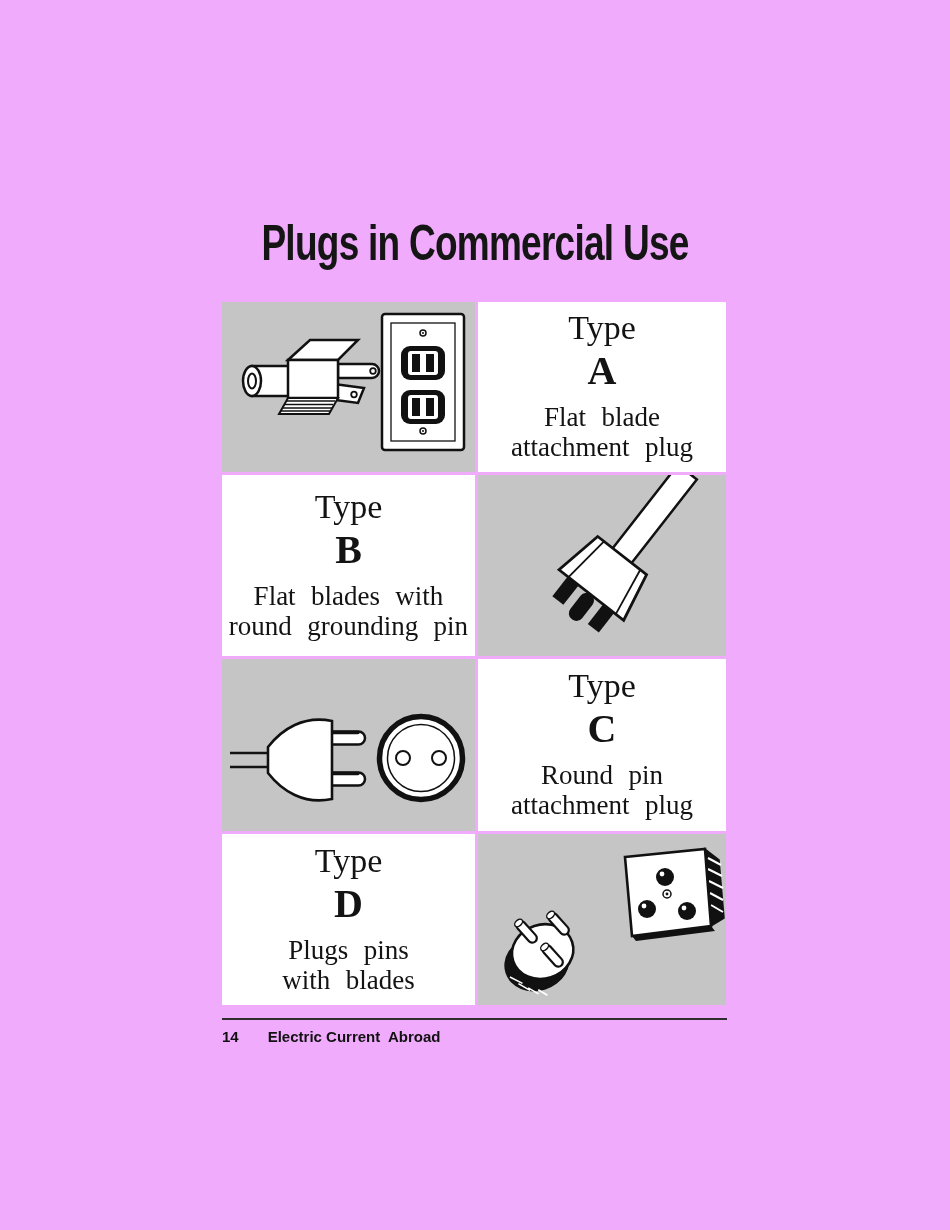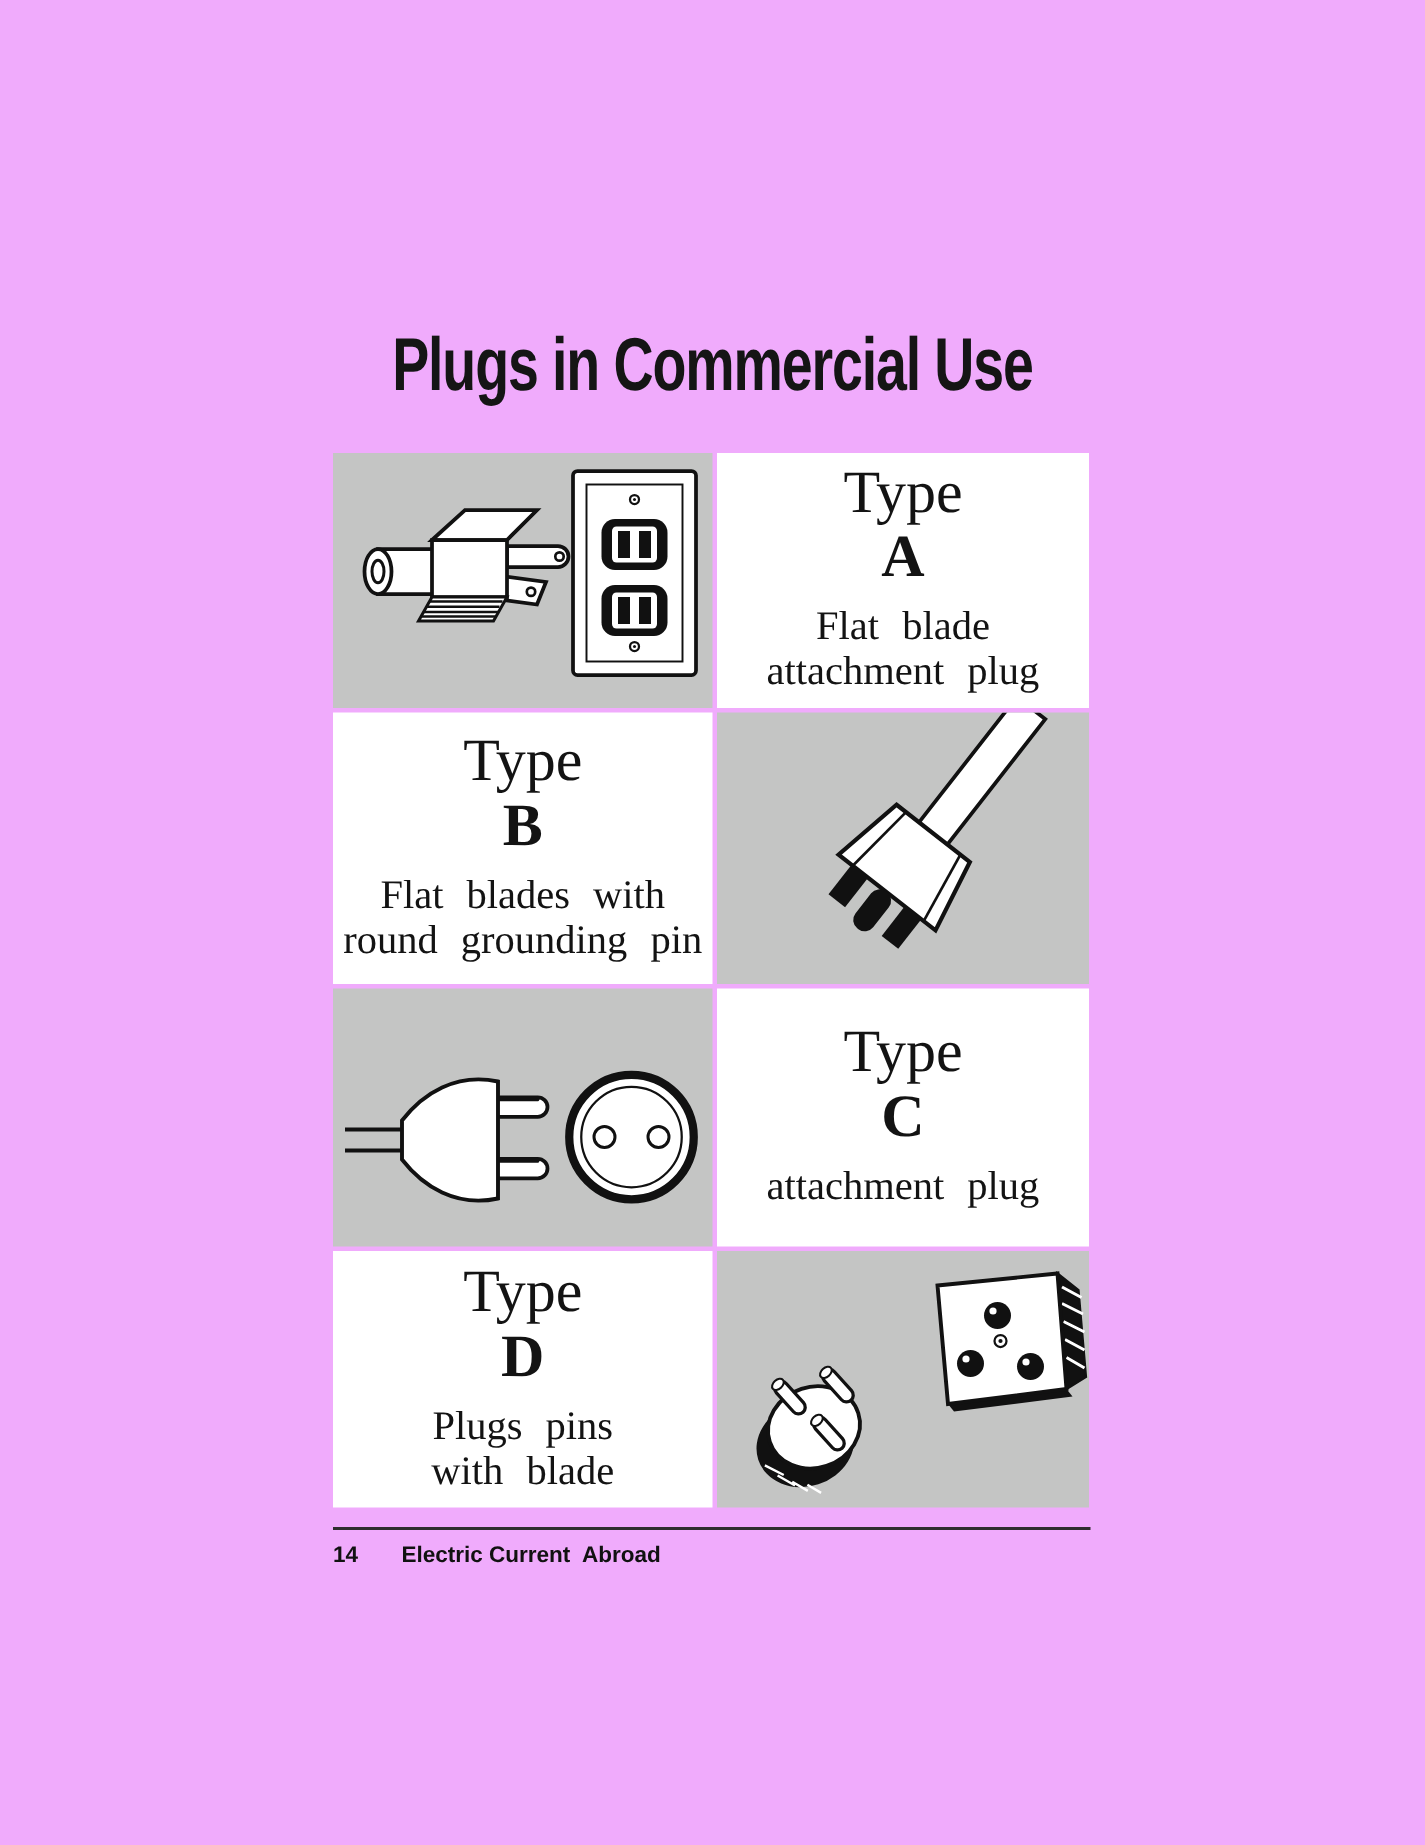--- a/index.html
+++ b/index.html
@@ -20,21 +20,21 @@
     display:grid;grid-template-columns:253px 248px;
     grid-template-rows:170px 181px 172px 171px;gap:3px;
   }
   .cell{overflow:hidden;}
   .cell.img{background:#c4c5c4;}
   .cell.img svg{display:block;width:100%;height:100%;}
   .cell.text{
     background:#ffffff;display:flex;flex-direction:column;
     align-items:center;justify-content:center;text-align:center;
   }
-  .tlabel{font-size:40px;line-height:32px;margin-bottom:4px;}
+  .tlabel{font-size:34px;line-height:32px;margin-bottom:4px;}
   .tletter{font-size:40px;line-height:46px;font-weight:bold;margin-bottom:8px;}
   .tdesc{font-size:27px;line-height:30px;word-spacing:0.32em;text-align:center;}
   
   .footer-rule{position:absolute;left:222px;top:1018px;width:505px;height:2px;background:#2e2e2e;}
   .footer{
     position:absolute;left:222px;top:1028px;
     font-family:"Liberation Sans", sans-serif;font-weight:bold;
     font-size:15px;color:#111;display:flex;gap:13px;
   }
   .footer .pre{white-space:pre;margin-left:16px;}
@@ -134,30 +134,31 @@
         <circle cx="199" cy="99" r="33.5" fill="none" stroke="#111" stroke-width="1.5"></circle>
         <circle cx="181" cy="99" r="7" fill="#fff" stroke="#111" stroke-width="2"></circle>
         <circle cx="217" cy="99" r="7" fill="#fff" stroke="#111" stroke-width="2"></circle>
       </svg>
     </div>
 
     <div class="cell text">
       <div class="tlabel">Type</div>
       <div class="tletter">C</div>
       <div class="tdesc">
+        <div>Round pin</div>
         <div>attachment plug</div>
       </div>
     </div>
 
     <div class="cell text">
       <div class="tlabel">Type</div>
       <div class="tletter">D</div>
       <div class="tdesc">
         <div>Plugs pins</div>
-        <div>with blade</div>
+        <div>with blades</div>
       </div>
     </div>
 
     <div class="cell img">
       <svg viewBox="0 0 248 171">
 
         <polygon points="227,15 241,26 246,84 233,92" fill="#111" stroke="#111" stroke-width="1.5"></polygon>
         <path d="M230,24 l13,7 M230,35 l14,7 M231,47 l14,7 M232,59 l13,7 M233,71 l12,7" stroke="#fff" stroke-width="2"></path>
         <polygon points="154,102 233,92 237,97 158,107" fill="#111"></polygon>
         <polygon points="147,23 227,15 233,92 154,102" fill="#fff" stroke="#111" stroke-width="2.6"></polygon>

